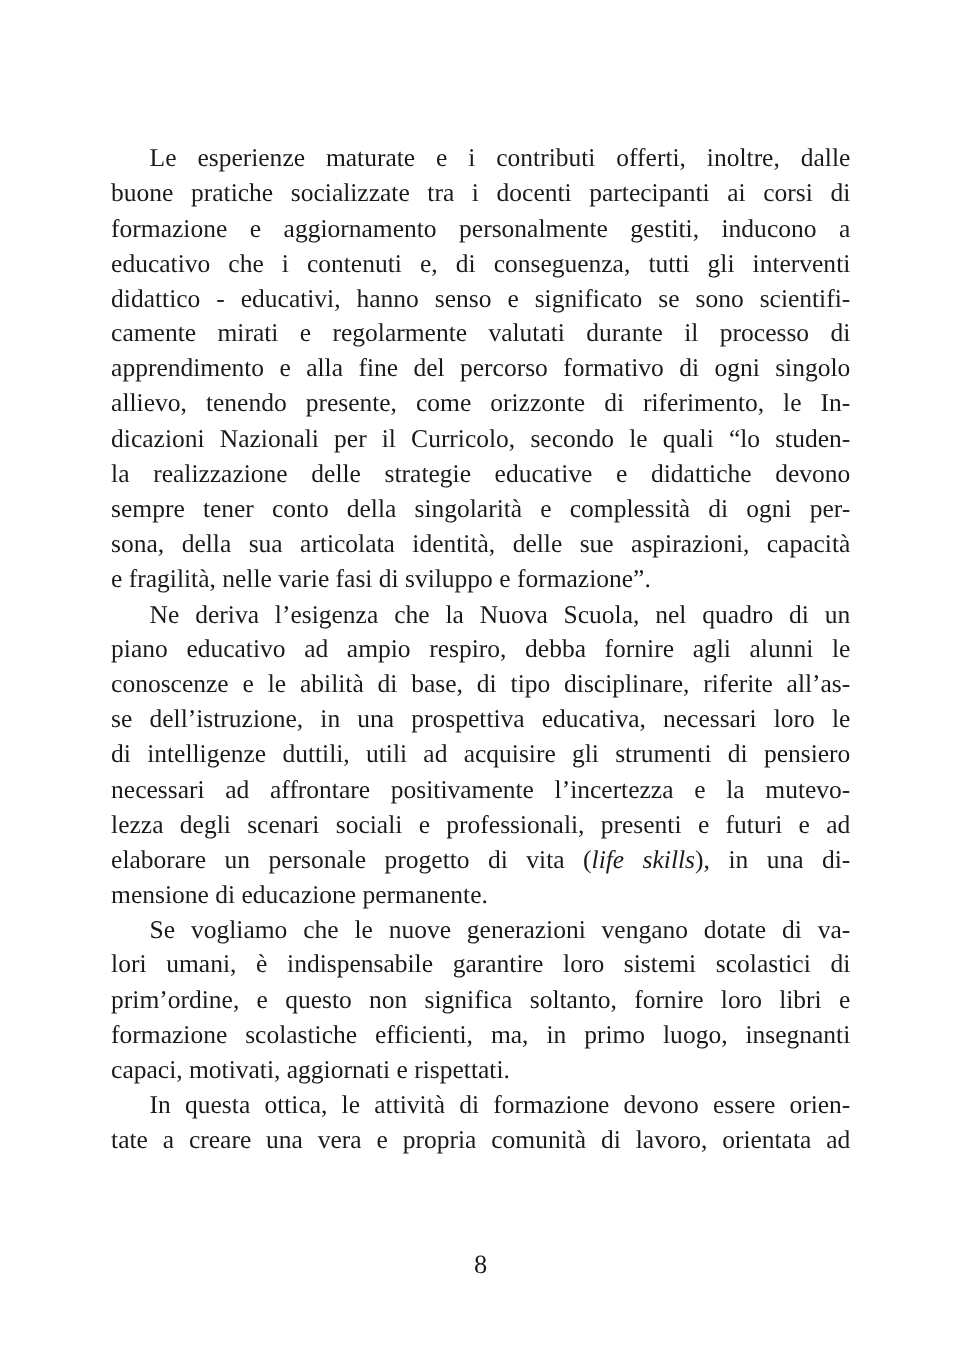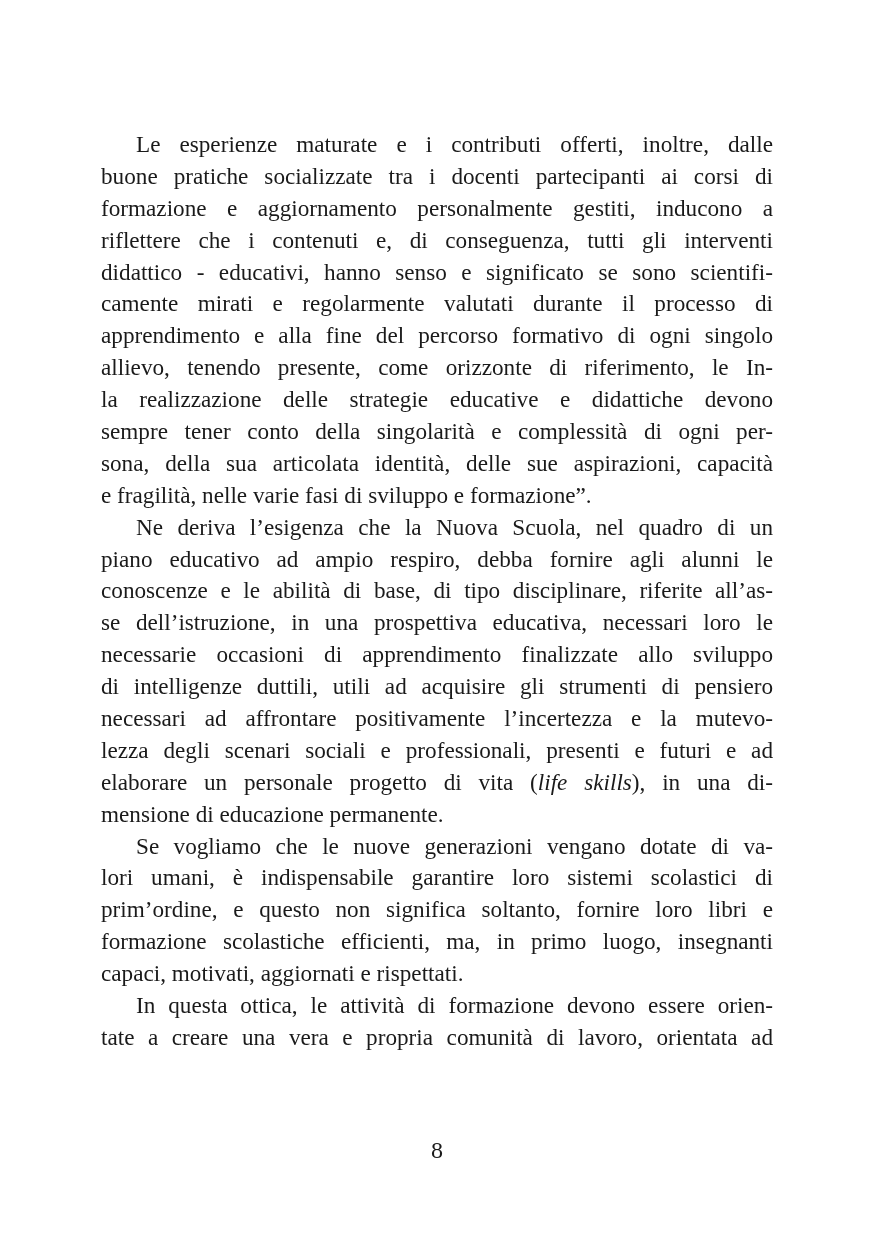--- a/index.html
+++ b/index.html
@@ -37,37 +37,37 @@
 </style>
 </head>
 <body>
 
 <div class="page">
 
   <div>
     <span class="line indent">Le esperienze maturate e i contributi offerti, inoltre, dalle</span>
     <span class="line">buone pratiche socializzate tra i docenti partecipanti ai corsi di</span>
     <span class="line">formazione e aggiornamento personalmente gestiti, inducono a</span>
-    <span class="line">riflettere che i contenuti e, di conseguenza, tutti gli interventi</span>
+    <span class="line">educativo che i contenuti e, di conseguenza, tutti gli interventi</span>
     <span class="line">didattico - educativi, hanno senso e significato se sono scientifi-</span>
     <span class="line">camente mirati e regolarmente valutati durante il processo di</span>
     <span class="line">apprendimento e alla fine del percorso formativo di ogni singolo</span>
     <span class="line">allievo, tenendo presente, come orizzonte di riferimento, le In-</span>
+    <span class="line">dicazioni Nazionali per il Curricolo, secondo le quali “lo studen-</span>
     <span class="line">la realizzazione delle strategie educative e didattiche devono</span>
     <span class="line">sempre tener conto della singolarità e complessità di ogni per-</span>
     <span class="line">sona, della sua articolata identità, delle sue aspirazioni, capacità</span>
     <span class="line last">e fragilità, nelle varie fasi di sviluppo e formazione”.</span>
   </div>
 
   <div>
     <span class="line indent">Ne deriva l’esigenza che la Nuova Scuola, nel quadro di un</span>
     <span class="line">piano educativo ad ampio respiro, debba fornire agli alunni le</span>
     <span class="line">conoscenze e le abilità di base, di tipo disciplinare, riferite all’as-</span>
     <span class="line">se dell’istruzione, in una prospettiva educativa, necessari loro le</span>
-    <span class="line">necessarie occasioni di apprendimento finalizzate allo sviluppo</span>
     <span class="line">di intelligenze duttili, utili ad acquisire gli strumenti di pensiero</span>
     <span class="line">necessari ad affrontare positivamente l’incertezza e la mutevo-</span>
     <span class="line">lezza degli scenari sociali e professionali, presenti e futuri e ad</span>
     <span class="line"><span>elaborare un personale progetto di vita (</span><em>life skills</em><span>), in una di-</span></span>
     <span class="line last">mensione di educazione permanente.</span>
   </div>
 
   <div>
     <span class="line indent">Se vogliamo che le nuove generazioni vengano dotate di va-</span>
     <span class="line">lori umani, è indispensabile garantire loro sistemi scolastici di</span>

